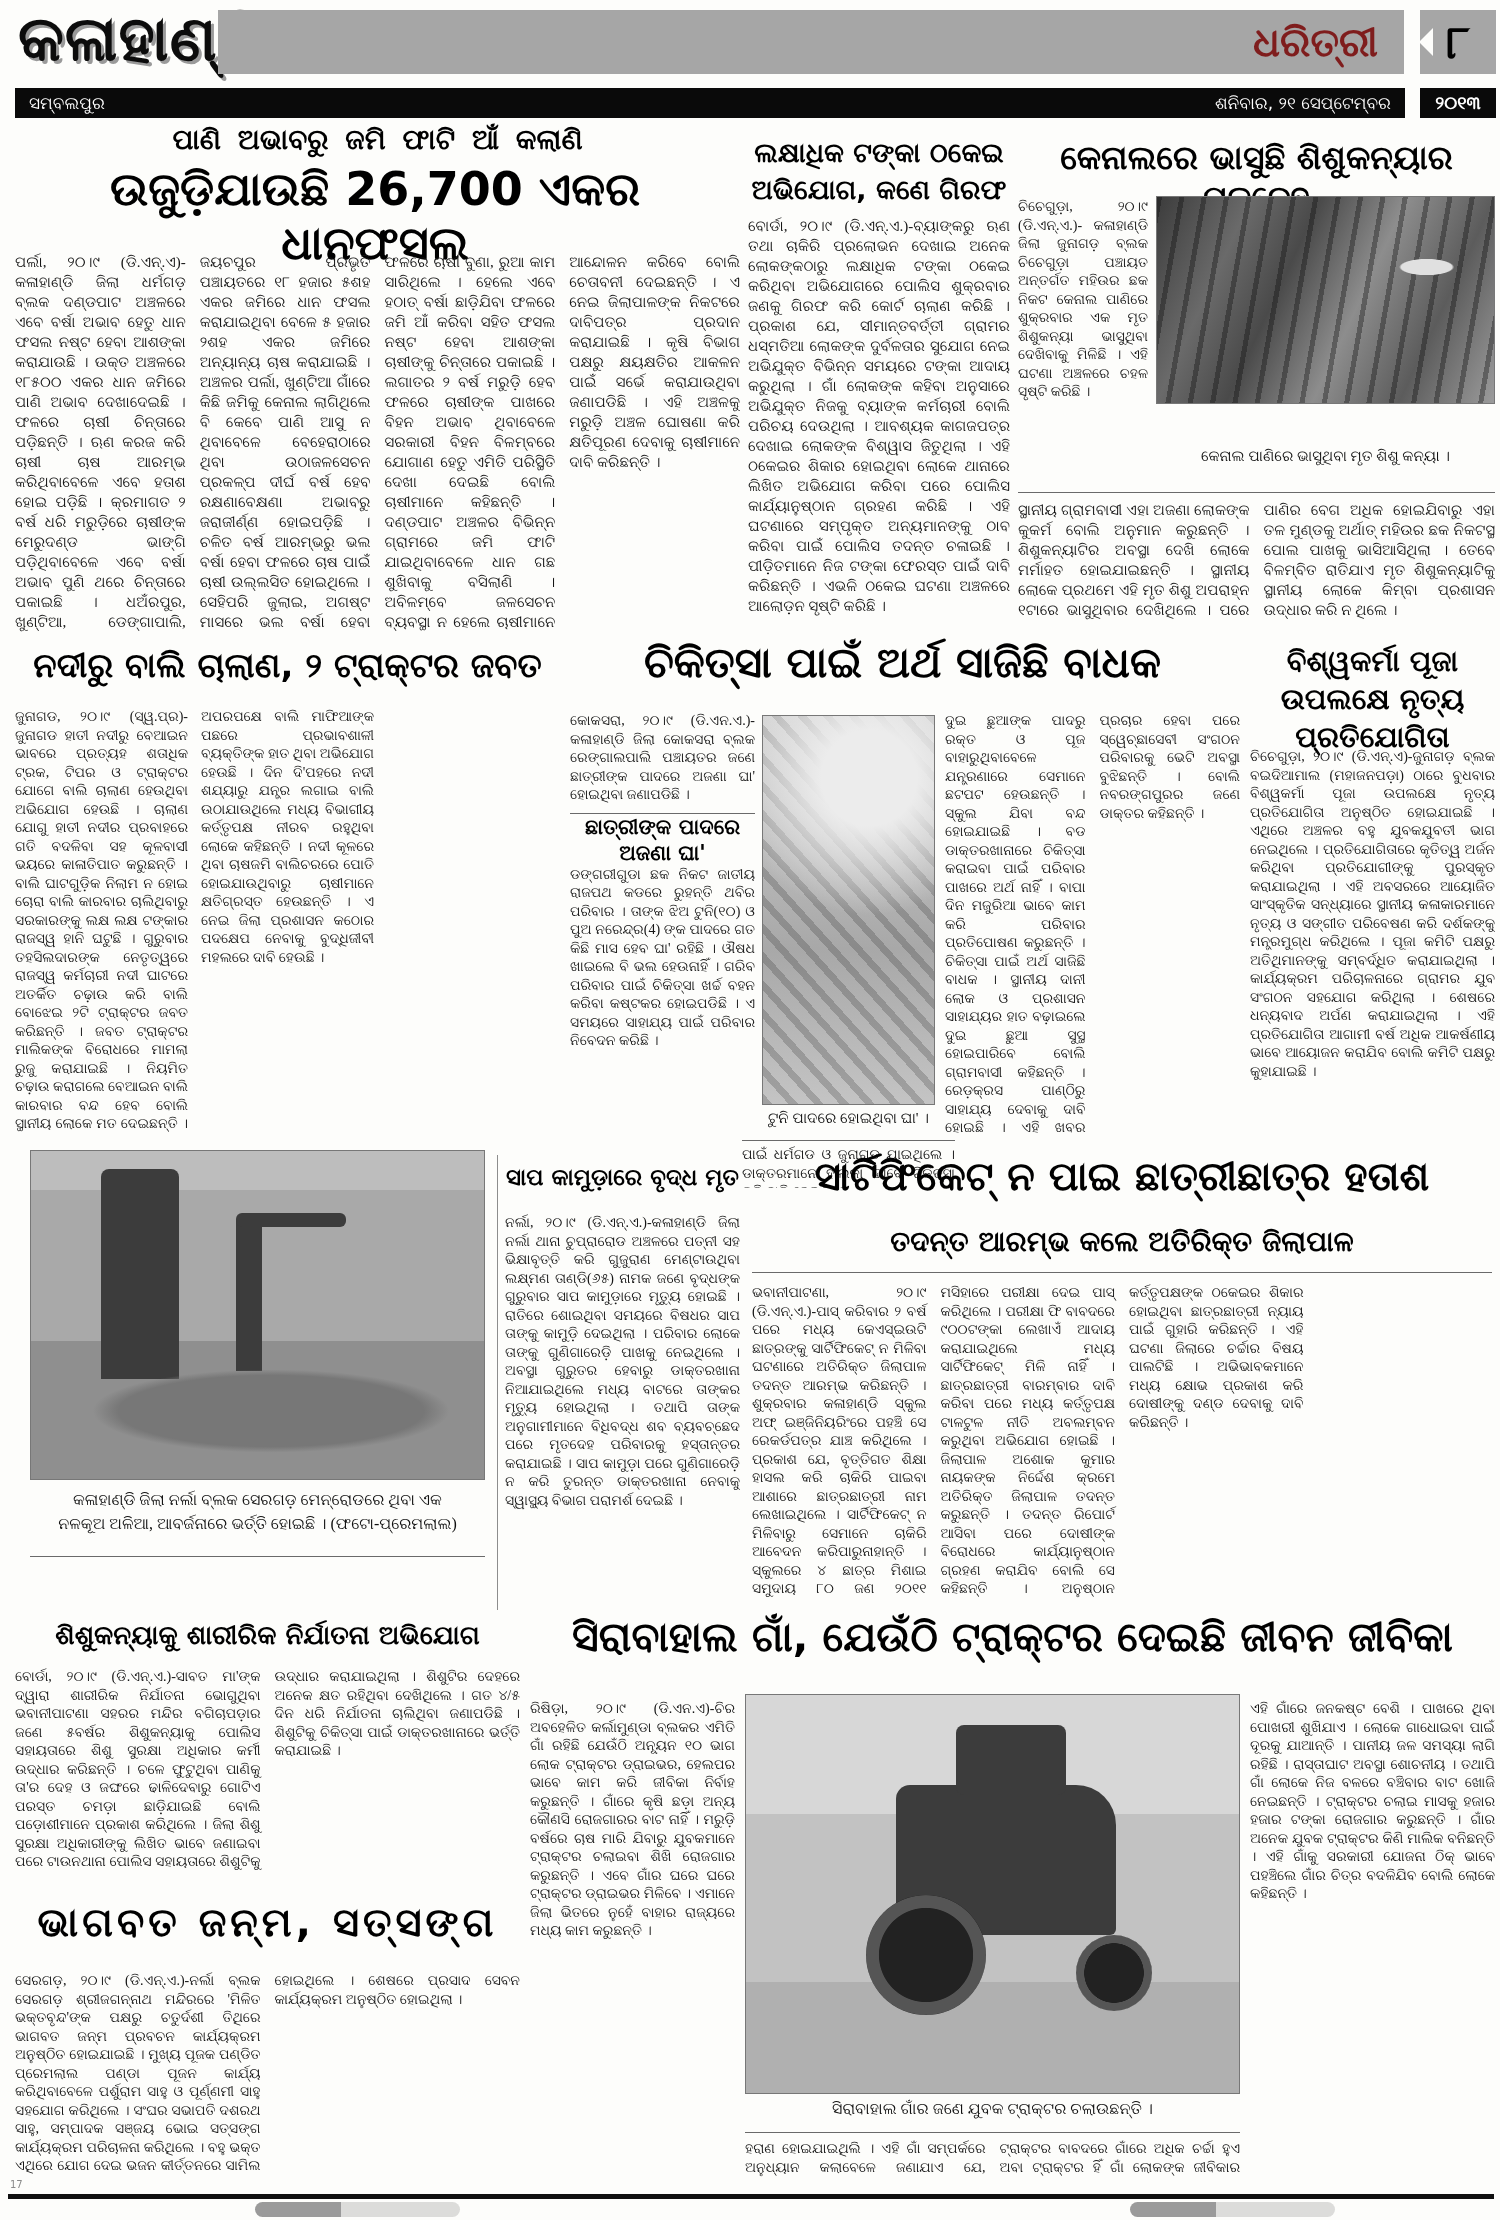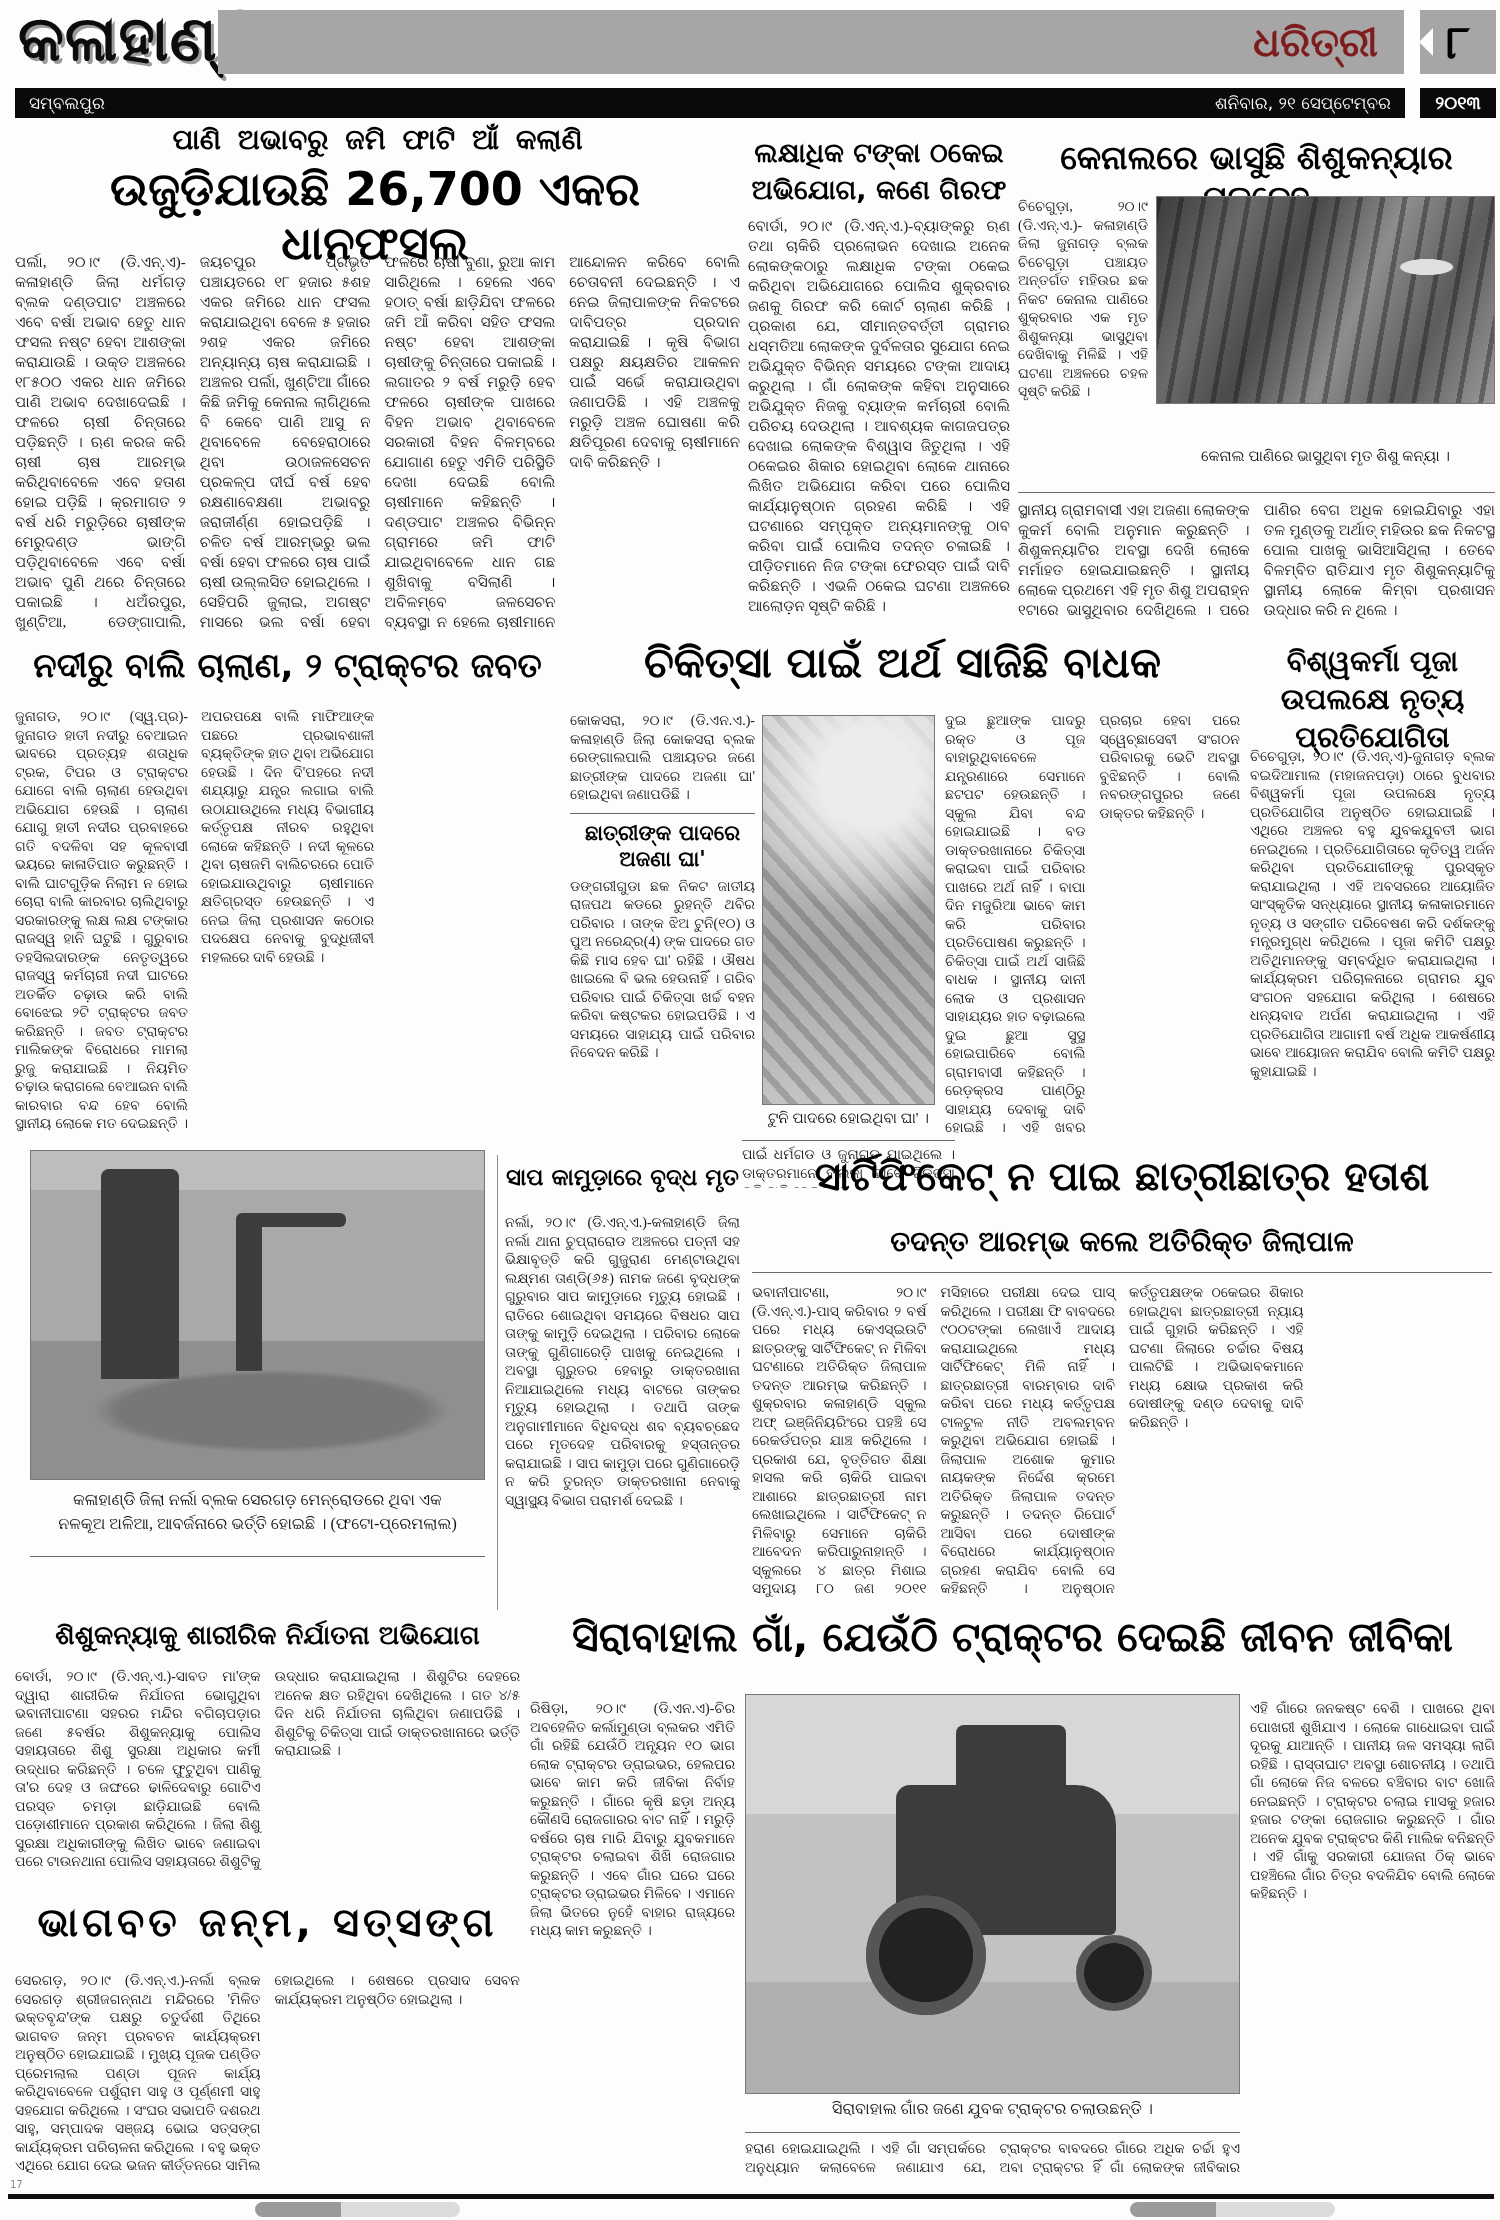--- a/index.html
+++ b/index.html
@@ -22,21 +22,21 @@
   .hl{font-family:"DejaVu Sans",sans-serif;font-weight:bold;text-align:center;color:#000;}
   .kicker{font-family:Liberation Mono, monospace;font-weight:bold;text-align:center;color:#000;}
   .body-text{font-size:15px;line-height:20px;text-align:justify;overflow:hidden;color:#151515;}
   .body-sm{font-size:14px;line-height:18.5px;}
   .cols-2{column-count:2;column-gap:14px;column-fill:auto;}
   .cols-3{column-count:3;column-gap:13px;column-fill:auto;}
   .cols-4{column-count:4;column-gap:14px;column-fill:auto;}
   .caption{font-size:15px;line-height:21px;text-align:center;color:#111;}
   .rule-thin{background:#6a6a6a;height:1px;}
   .vrule{background:#8d8d8d;width:1px;}
-  .subhead{font-family:"DejaVu Sans",sans-serif;font-weight:bold;font-size:21px;line-height:26px;text-align:center;color:#000;margin:6px 0;}
+  .subhead{font-family:"DejaVu Sans",sans-serif;font-weight:bold;font-size:21px;line-height:26px;text-align:center;color:#000;margin:0 0;}
   
   .photo{overflow:hidden;border:1px solid #777;box-sizing:border-box;}
   .ph-canal{background:
      radial-gradient(ellipse 46px 14px at 80% 34%, #e0e0e0 0 55%, rgba(0,0,0,0) 60%),
      repeating-linear-gradient(100deg, rgba(10,10,10,.35) 0 5px, rgba(0,0,0,0) 5px 22px),
      linear-gradient(115deg,#3c3c3c 0%,#6a6a6a 22%,#4a4a4a 38%,#8d8d8d 58%,#5c5c5c 78%,#9b9b9b 100%);}
   .ph-girl{background:
      radial-gradient(circle at 62% 16%, #ececec 0 14%, rgba(0,0,0,0) 40%),
      repeating-linear-gradient(48deg, rgba(0,0,0,.18) 0 7px, rgba(0,0,0,0) 7px 19px),
      linear-gradient(180deg,#d2d2d2 0%,#a8a8a8 60%,#c4c4c4 100%);}

